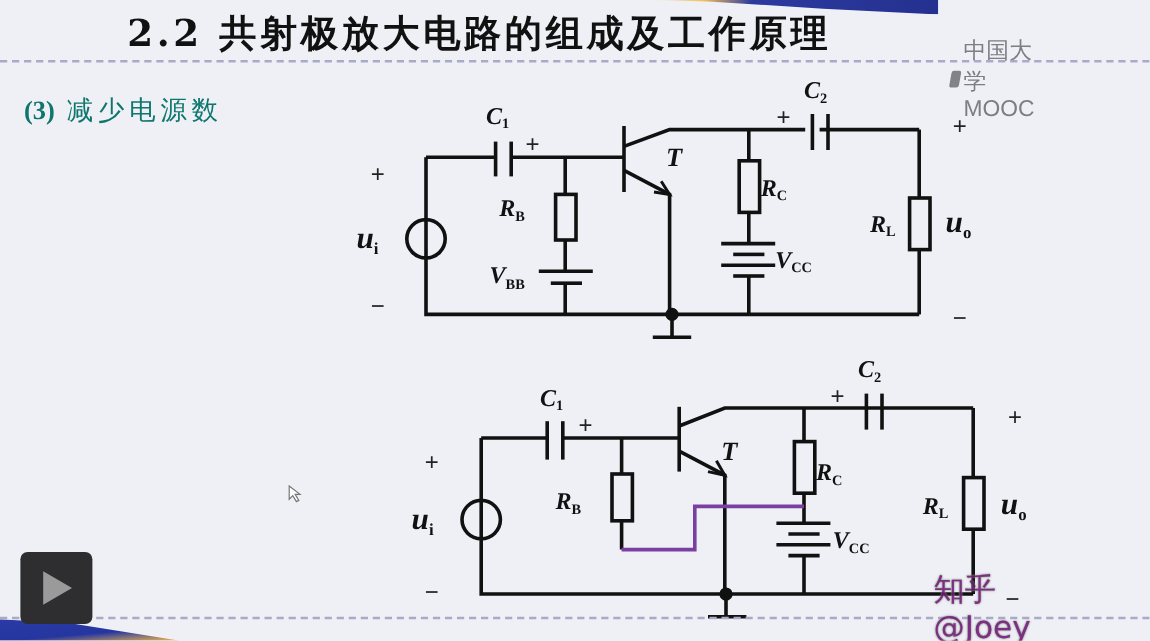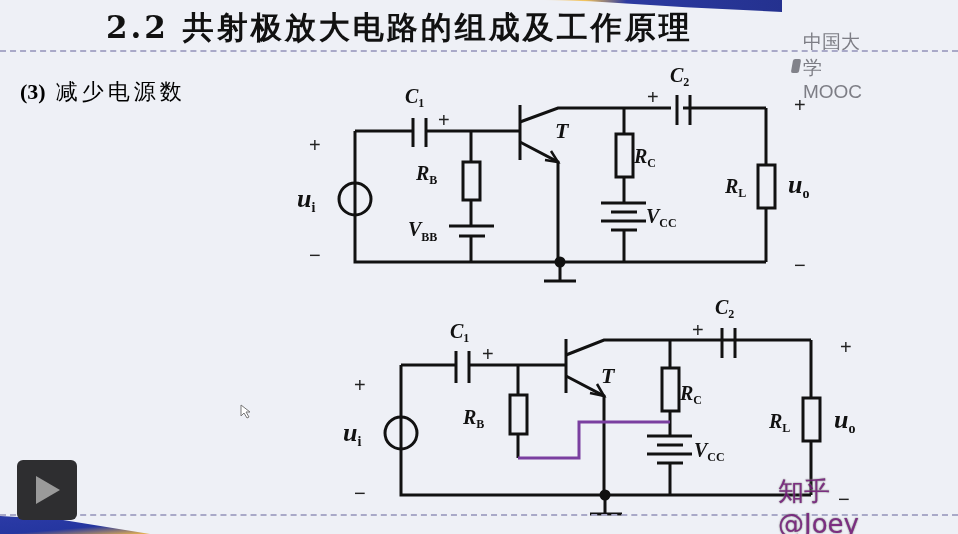--- a/index.html
+++ b/index.html
@@ -28,21 +28,21 @@
   .watermark-mooc {
     position: absolute; left: 768px; top: 29px;
     font-family: "Liberation Sans", "DejaVu Sans", sans-serif;
     font-size: 19px; color: #6a6a72; opacity: 0.85;
     display: flex; align-items: center; gap: 3px; margin-left: 24px;
   }
   .mooc-logo { width: 16px; height: 14px; background: #6f6f78; transform: skewX(-10deg); border-radius: 2px; }
   .subtitle {
     position: absolute; left: 20px; top: 77px;
     font-family: "DejaVu Serif", "Liberation Serif", serif;
-    font-size: 22px; color: #000000; letter-spacing: 4px;
+    font-size: 22px; color: #0f766e; letter-spacing: 4px;
   }
   .subtitle b { font-family: "Liberation Serif", serif; letter-spacing: 0; margin-right: 10px; }
   svg.circuit { position: absolute; left: 0; top: 0; }
   .lbl { font-family: "Liberation Serif", "DejaVu Serif", serif; font-style: italic; font-weight: bold; fill: #111; }
   .sub { font-family: "Liberation Serif", "DejaVu Serif", serif; font-style: normal; font-weight: bold; fill: #111; }
   .sign { font-family: "Liberation Sans", "DejaVu Sans", sans-serif; fill: #222; }
   .watermark-zhihu {
     position: absolute; left: 778px; top: 474px;
     font-family: "DejaVu Sans", "Liberation Sans", sans-serif;
     font-size: 26px; color: #701a75; opacity: 0.9;

